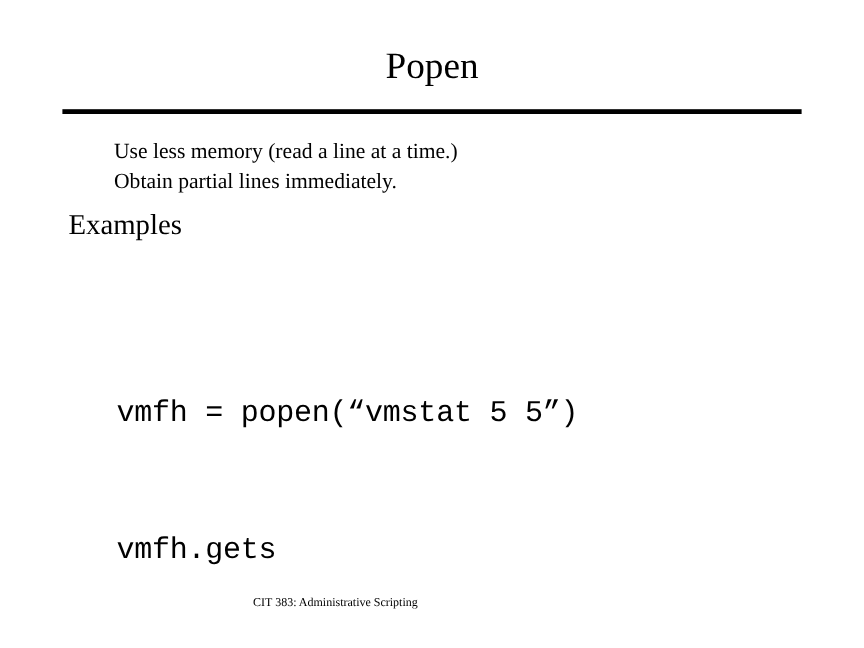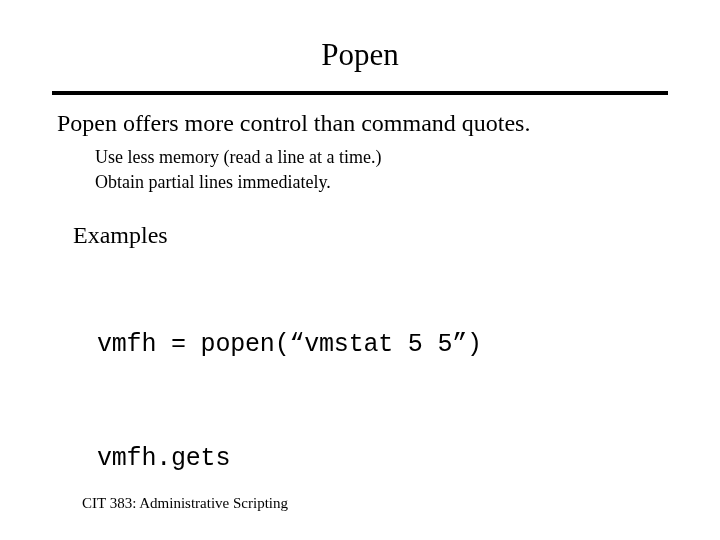--- a/index.html
+++ b/index.html
@@ -69,21 +69,21 @@
     padding: 0 30px 0 95px;
     font-family: "Liberation Serif", "DejaVu Serif", serif;
     font-size: 18px;
     line-height: 25px;
     font-weight: normal;
     white-space: nowrap;
   }
 
   .section-head {
     position: relative;
-    margin: 16px;
+    margin: 0;
     padding: 0 30px 0 57px;
     font-family: "Liberation Serif", "DejaVu Serif", serif;
     font-size: 24px;
     line-height: 31px;
     font-weight: normal;
     white-space: nowrap;
   }
 
   .spacer-sm { height: 6px; }
   .spacer-md { height: 9px; }
@@ -109,39 +109,39 @@
     min-height: 32.8px;
     margin-top: 16px;
   }
 
   
   #slide-footer {
     position: absolute;
     left: 82px;
     top: 496px;
     width: 395px;
+    text-align: center;
     font-family: "Liberation Serif", "DejaVu Serif", serif;
-    font-size: 15px;
+    font-size: 10px;
     line-height: 14px;
     color: #000000;
     white-space: nowrap;
   }
 </style>
 </head>
 <body>
 
 <div id="slide">
 
   <div id="slide-title">Popen</div>
 
   <div id="title-rule"></div>
 
   <div id="body-region">
 
-    <div class="bullet-l1">Popen offers more control than command quotes.</div>
 
     <div class="spacer-sm"></div>
 
     <div class="bullet-l2">Use less memory (read a line at a time.)</div>
 
     <div class="bullet-l2">Obtain partial lines immediately.</div>
 
     <div class="spacer-md"></div>
 
     <div class="section-head">Examples</div>

